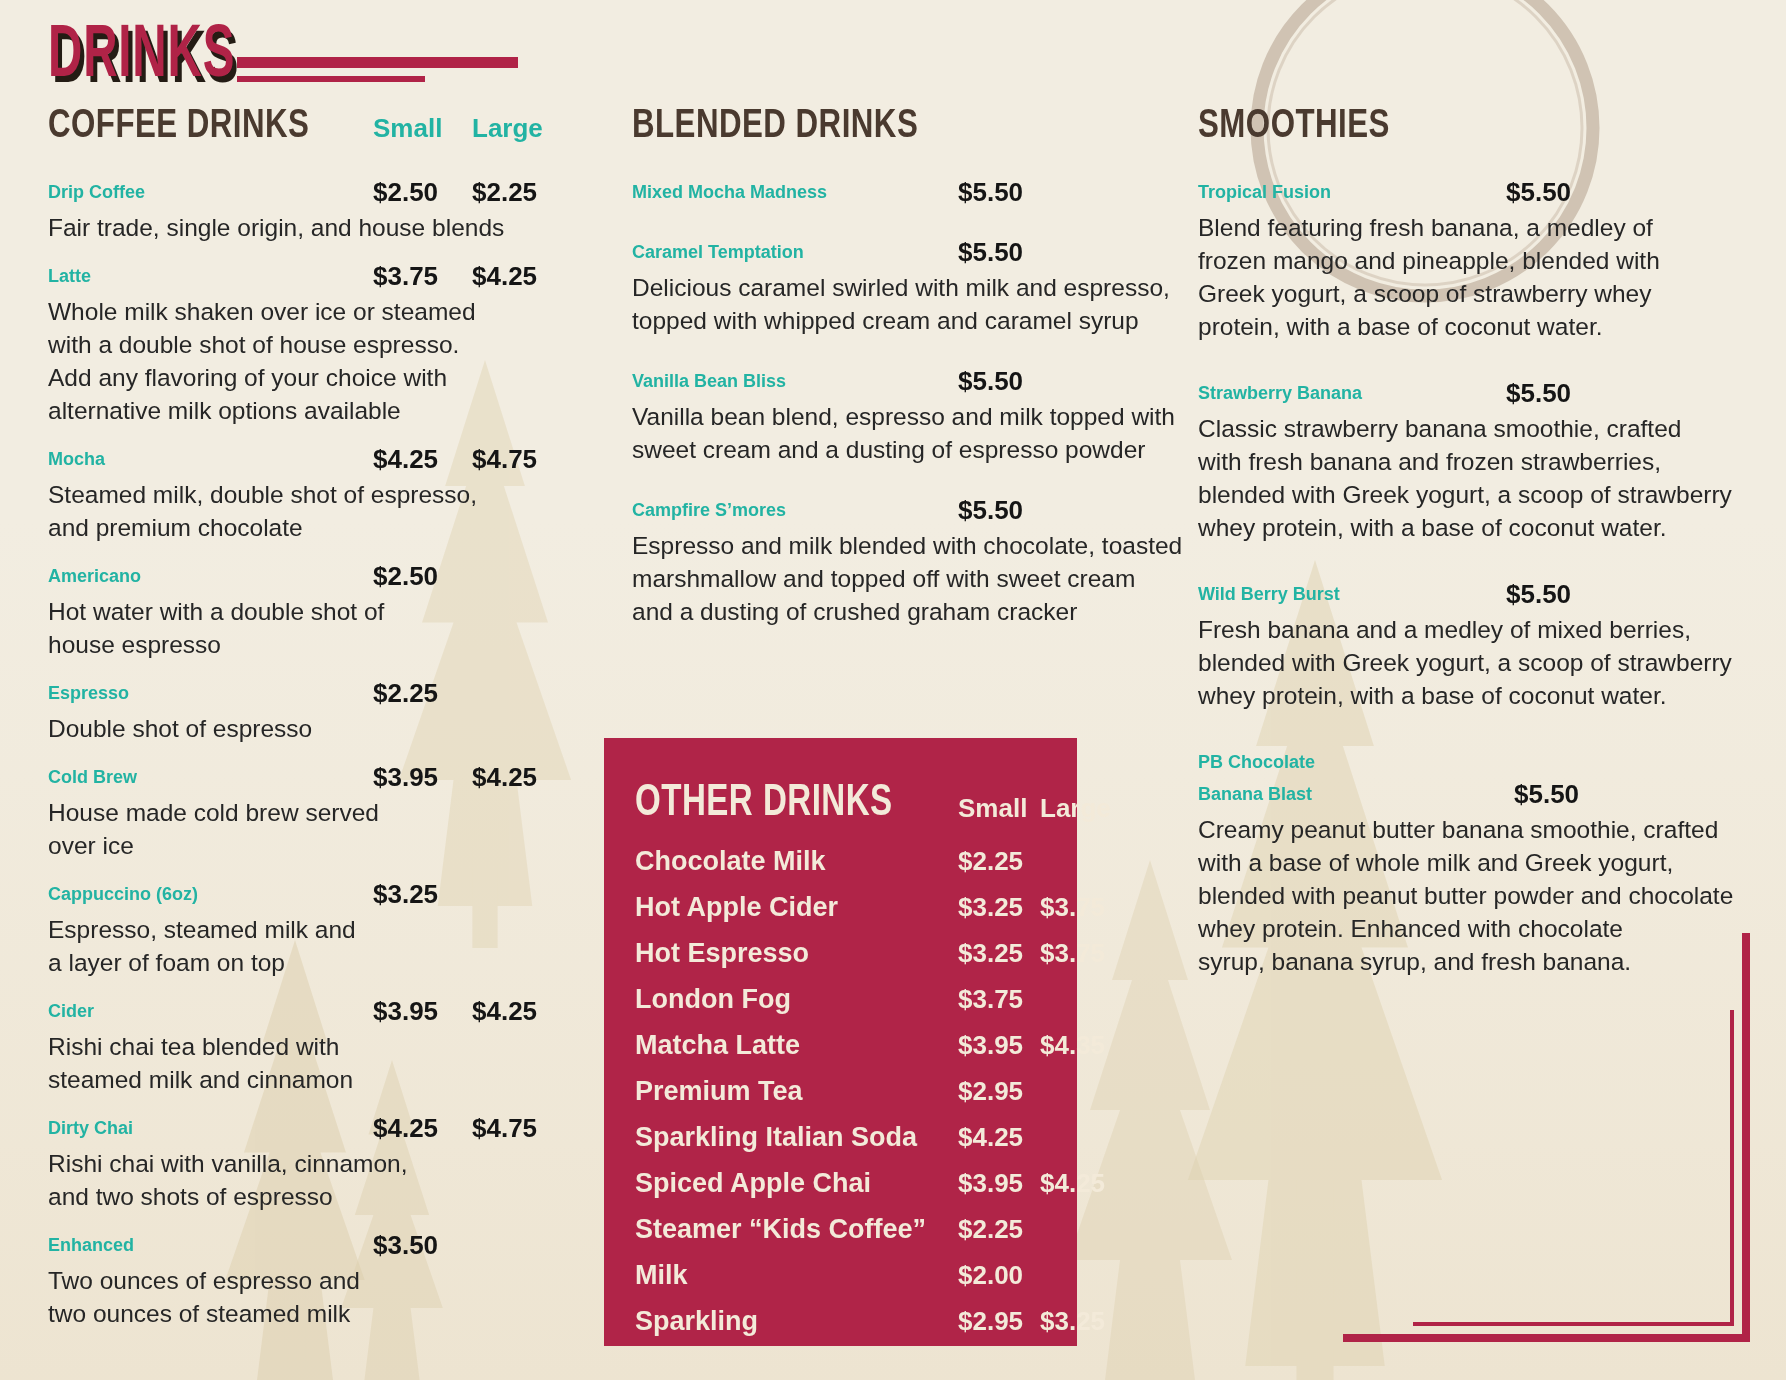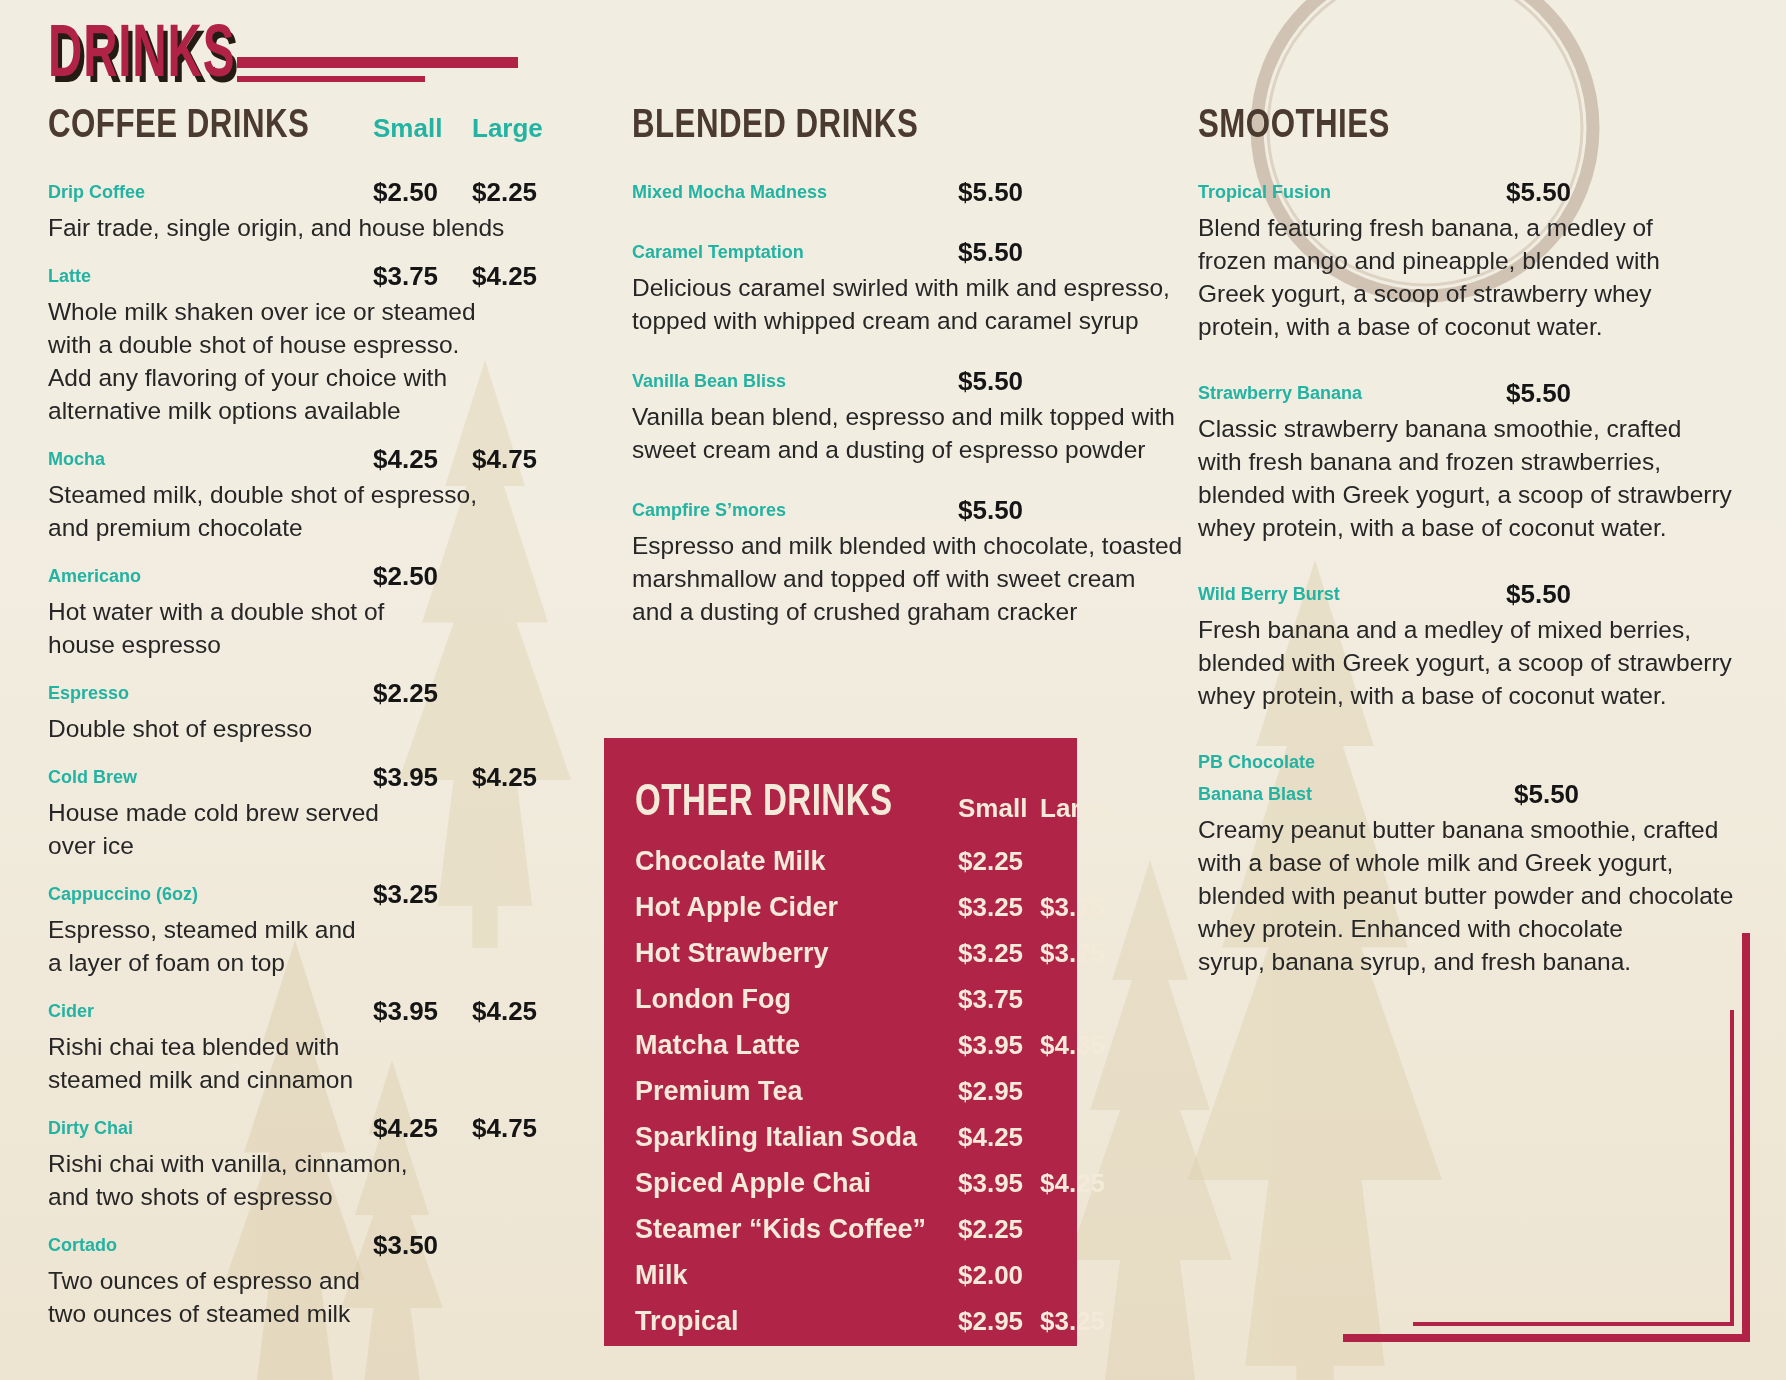--- a/index.html
+++ b/index.html
@@ -176,21 +176,21 @@
         <div class="irow">
           <span class="iname">Dirty Chai</span>
           <span class="price">$4.25</span>
           <span class="price">$4.75</span>
         </div>
         <div class="desc">Rishi chai with vanilla, cinnamon,
 and two shots of espresso</div>
       </div>
     <div class="item">
         <div class="irow">
-          <span class="iname">Cortado</span>
+          <span class="iname">Enhanced</span>
           <span class="price">$3.50</span>
           <span class="price"></span>
         </div>
         <div class="desc">Two ounces of espresso and
 two ounces of steamed milk</div>
       </div>
   </div>
 
   <div class="col col-blended">
     <div class="hdr-grid" style="grid-template-columns:1fr;">
@@ -239,21 +239,21 @@
         <span class="p-name">Chocolate Milk</span>
         <span class="p-price">$2.25</span>
         <span class="p-price"></span>
       </div>
     <div class="p-row">
         <span class="p-name">Hot Apple Cider</span>
         <span class="p-price">$3.25</span>
         <span class="p-price">$3.75</span>
       </div>
     <div class="p-row">
-        <span class="p-name">Hot Strawberry</span>
+        <span class="p-name">Hot Espresso</span>
         <span class="p-price">$3.25</span>
         <span class="p-price">$3.75</span>
       </div>
     <div class="p-row">
         <span class="p-name">London Fog</span>
         <span class="p-price">$3.75</span>
         <span class="p-price"></span>
       </div>
     <div class="p-row">
         <span class="p-name">Matcha Latte</span>
@@ -279,21 +279,21 @@
         <span class="p-name">Steamer “Kids Coffee”</span>
         <span class="p-price">$2.25</span>
         <span class="p-price"></span>
       </div>
     <div class="p-row">
         <span class="p-name">Milk</span>
         <span class="p-price">$2.00</span>
         <span class="p-price"></span>
       </div>
     <div class="p-row">
-        <span class="p-name">Tropical</span>
+        <span class="p-name">Sparkling</span>
         <span class="p-price">$2.95</span>
         <span class="p-price">$3.25</span>
       </div>
   </div>
 
   <div class="col col-smoothies">
     <div class="hdr-grid" style="grid-template-columns:1fr;">
       <span class="sec-title"><span class="cond">SMOOTHIES</span></span>
     </div>
     <div class="item">

